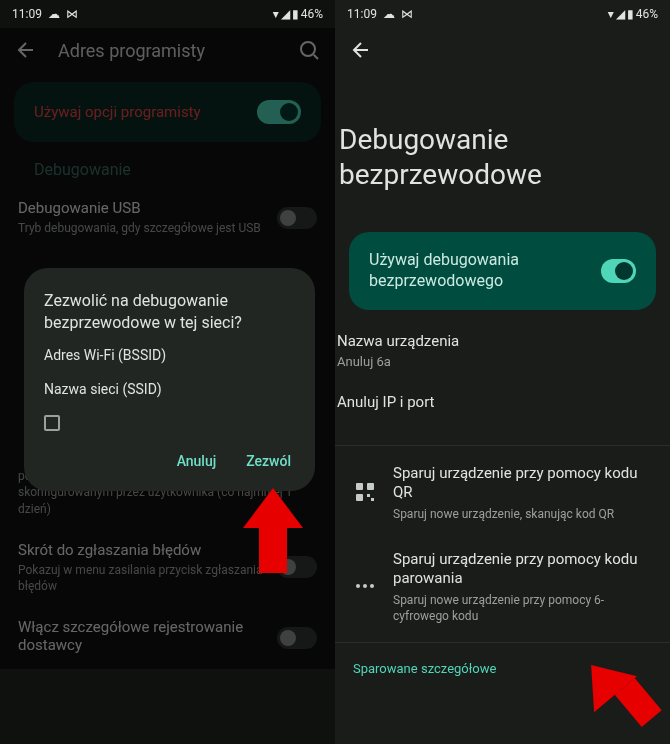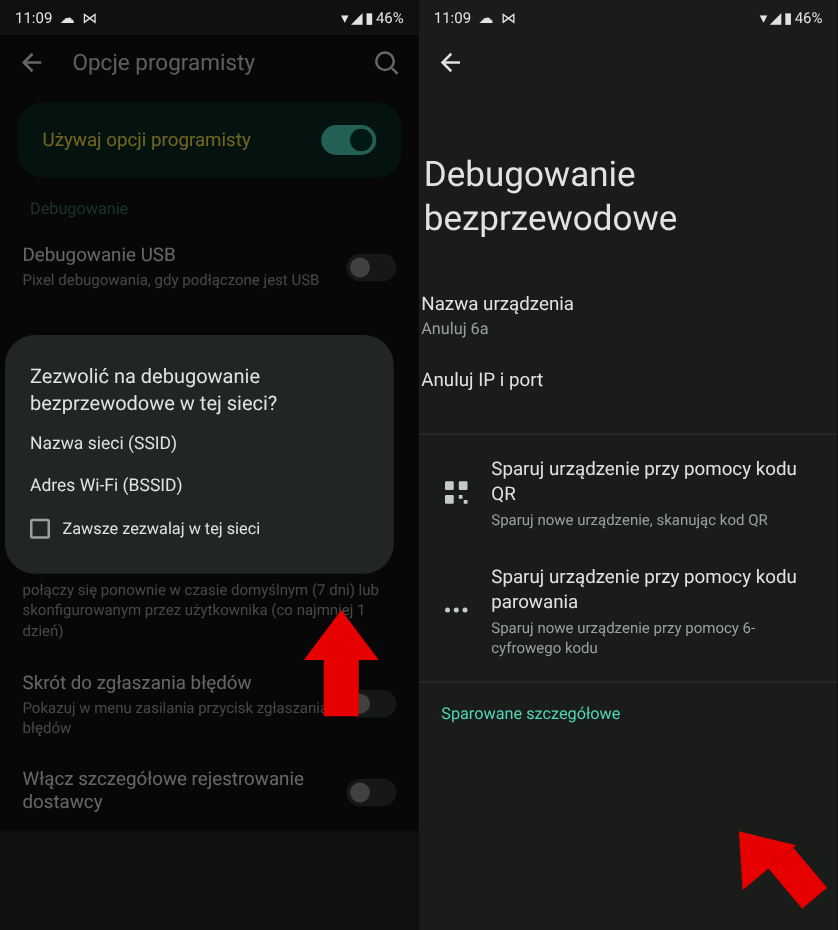--- a/index.html
+++ b/index.html
@@ -13,28 +13,28 @@
   
   .header { display: flex; align-items: center; padding: 10px 14px; gap: 20px; color: #cfd2cf; }
   .header-title { font-size: 18px; font-weight: 400; flex: 1; }
   .icon-btn { width: 24px; height: 24px; display: flex; align-items: center; justify-content: center; color: #e0e3e0; }
   
   .dim-wrap { position: relative; }
   .dim-overlay { position: absolute; inset: 0; background: rgba(0,0,0,0.55); z-index: 5; }
   
   .toggle-card { margin: 10px 14px; background: #0d2a24; border-radius: 20px; padding: 18px 20px; display: flex; align-items: center; justify-content: space-between; }
   .toggle-card.teal { background: #004d40; }
-  .toggle-label { color: #fde047; font-size: 15px; }
+  .toggle-label { color: #ef4444; font-size: 15px; }
   .toggle-card.teal .toggle-label { color: #cce9e2; font-size: 16px; line-height: 1.3; }
   .switch { width: 44px; height: 24px; border-radius: 12px; background: #2f3531; position: relative; }
   .switch.on { background: #4fd6b8; }
   .switch .knob { position: absolute; width: 18px; height: 18px; border-radius: 50%; background: #8b918d; top: 3px; left: 3px; }
   .switch.on .knob { right: 3px; left: auto; background: #003830; }
   
-  .section-label { color: #4fd6b8; font-size: 13px; padding: 8px 24px; }
+  .section-label { color: #4fd6b8; font-size: 16px; padding: 8px 34px; }
   .section-label.dim { color: #3a6e63; }
   
   .setting-row { padding: 12px 18px; display: flex; align-items: center; gap: 3px; }
   .setting-text { flex: 1; }
   .st-title { color: #e0e3e0; font-size: 15px; margin-bottom: 3px; }
   .st-sub { color: #9aa09b; font-size: 12px; line-height: 1.35; }
   .switch-off { width: 40px; height: 22px; border-radius: 11px; background: #2f3531; position: relative; flex-shrink: 0; }
   .switch-off .knob { position: absolute; width: 16px; height: 16px; border-radius: 50%; background: #8b918d; top: 3px; left: 3px; }
   
   .big-title { color: #e0e3e0; font-size: 28px; font-weight: 400; padding: 50px 4px 30px; line-height: 1.25; }
@@ -47,21 +47,21 @@
   .pair-icon { width: 24px; flex-shrink: 0; color: #c5cbc6; margin-top: 2px; }
   .pair-text { flex: 1; }
   .pt-title { color: #e0e3e0; font-size: 15px; line-height: 1.3; margin-bottom: 3px; }
   .pt-sub { color: #9aa09b; font-size: 12px; line-height: 1.35; }
   
   .divider { height: 1px; background: #2a2e2b; margin: 4px 0; }
   
   .sparow-label { color: #4fd6b8; font-size: 13px; padding: 14px 18px; }
   
   
-  .dialog { position: absolute; left: 4px; right: 20px; top: 268px; background: #222622; border-radius: 24px; padding: 22px 20px 14px; z-index: 10; color: #e0e3e0; }
+  .dialog { position: absolute; left: 24px; right: 20px; top: 268px; background: #222622; border-radius: 24px; padding: 22px 20px 14px; z-index: 10; color: #e0e3e0; }
   .dlg-title { font-size: 16px; line-height: 1.35; margin-bottom: 14px; }
   .dlg-label { font-size: 14px; margin-bottom: 18px; }
   .dlg-check { display: flex; align-items: center; gap: 10px; font-size: 13px; margin: 6px 0 14px; }
   .checkbox { width: 16px; height: 16px; border: 2px solid #9aa09b; border-radius: 2px; }
   .dlg-actions { display: flex; justify-content: flex-end; gap: 22px; }
   .dlg-btn { color: #6fe0c8; font-size: 14px; font-weight: 500; padding: 8px 4px; }
   
   
   .arrow { position: absolute; z-index: 50; }
   .arrow-up { width: 60px; height: 85px; }
@@ -91,42 +91,42 @@
     </div>
   </div>
 
   <div class="dim-wrap">
     <div class="header">
       <div class="icon-btn">
           <svg viewBox="0 0 24 24" fill="none" stroke="currentColor" stroke-width="2">
             <path d="M19 12H5M12 19l-7-7 7-7"></path>
           </svg>
         </div>
-      <div class="header-title">Opcje programisty</div>
+      <div class="header-title">Adres programisty</div>
       <div class="icon-btn">
           <svg viewBox="0 0 24 24" fill="none" stroke="currentColor" stroke-width="2">
             <circle cx="11" cy="11" r="7"></circle>
             <path d="m21 21-4.3-4.3"></path>
           </svg>
         </div>
     </div>
 
     <div class="toggle-card">
       <span class="toggle-label">Używaj opcji programisty</span>
       <div class="switch on">
           <div class="knob"></div>
         </div>
     </div>
 
     <div class="section-label dim">Debugowanie</div>
 
     <div class="setting-row">
       <div class="setting-text">
         <div class="st-title">Debugowanie USB</div>
-        <div class="st-sub">Pixel debugowania, gdy podłączone jest USB</div>
+        <div class="st-sub">Tryb debugowania, gdy szczegółowe jest USB</div>
       </div>
       <div class="switch-off">
           <div class="knob"></div>
         </div>
     </div>
 
     <div style="height:220px"></div>
 
     <div class="setting-row" style="padding-top:0">
       <div class="setting-text">
@@ -151,25 +151,28 @@
       <div class="switch-off">
           <div class="knob"></div>
         </div>
     </div>
 
     <div class="dim-overlay"></div>
   </div>
 
   <div class="dialog">
     <div class="dlg-title">Zezwolić na debugowanie bezprzewodowe w tej sieci?</div>
+    <div class="dlg-label">Adres Wi-Fi (BSSID)</div>
     <div class="dlg-label">Nazwa sieci (SSID)</div>
-    <div class="dlg-label">Adres Wi-Fi (BSSID)</div>
     <div class="dlg-check">
       <div class="checkbox"></div>
-      <span>Zawsze zezwalaj w tej sieci</span>
+    </div>
+    <div class="dlg-actions">
+      <div class="dlg-btn">Anuluj</div>
+      <div class="dlg-btn">Zezwól</div>
     </div>
   </div>
 
   <div class="arrow arrow-up" style="left:243px; top:488px">
     <div class="head"></div>
       <div class="stem"></div>
   </div>
 </div>
 
 <div class="panel">
@@ -190,20 +193,26 @@
   <div class="header">
     <div class="icon-btn">
         <svg viewBox="0 0 24 24" fill="none" stroke="currentColor" stroke-width="2">
           <path d="M19 12H5M12 19l-7-7 7-7"></path>
         </svg>
       </div>
   </div>
 
   <div class="big-title">Debugowanie bezprzewodowe</div>
 
+  <div class="toggle-card teal">
+    <span class="toggle-label">Używaj debugowania bezprzewodowego</span>
+    <div class="switch on">
+        <div class="knob"></div>
+      </div>
+  </div>
 
   <div class="info-block">
     <div class="info-label">Nazwa urządzenia</div>
     <div class="info-value">Anuluj 6a</div>
   </div>
 
   <div class="info-block">
     <div class="info-label">Anuluj IP i port</div>
     <div class="info-value" style="min-height:14px"></div>
   </div>

